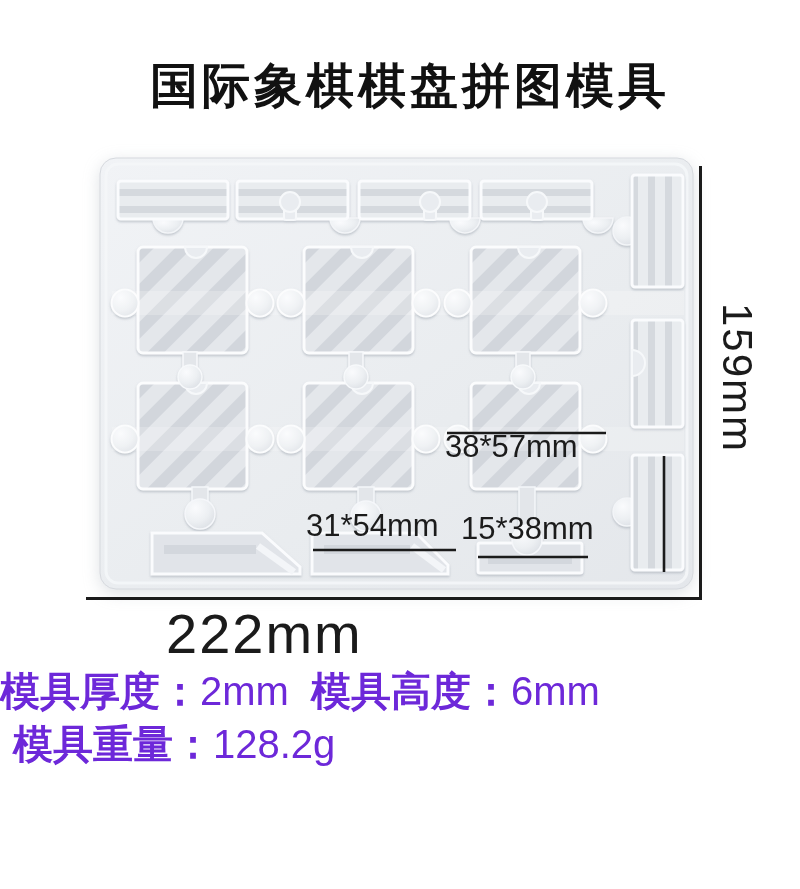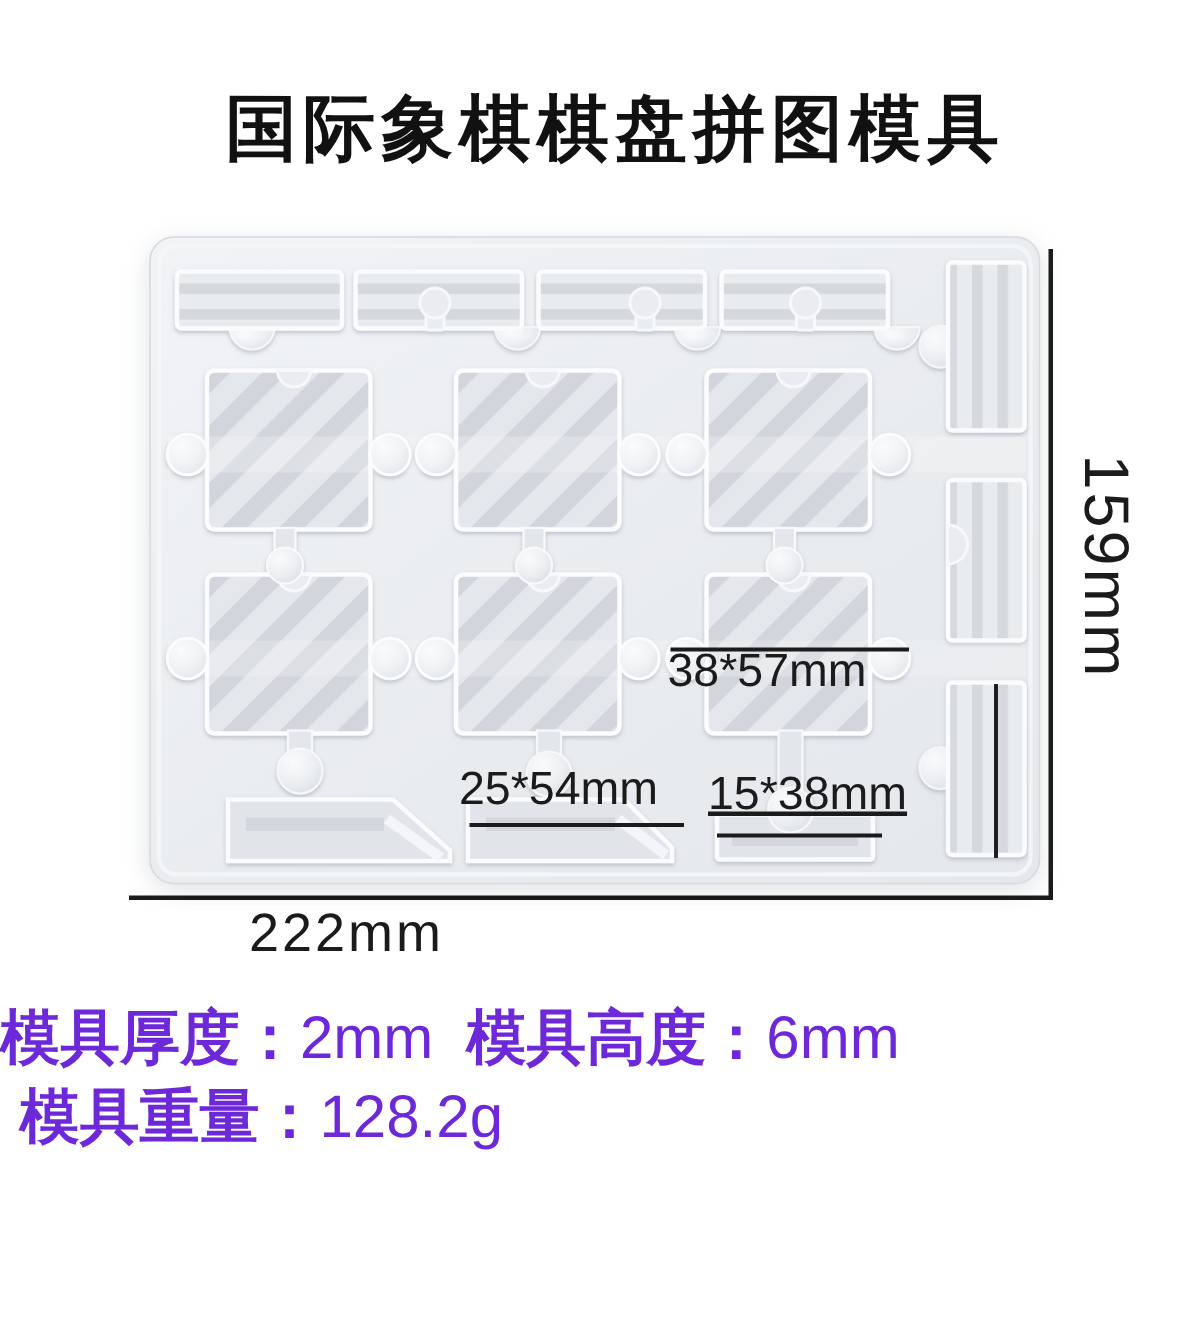--- a/index.html
+++ b/index.html
@@ -5,22 +5,22 @@
   html,body{margin:0;padding:0;background:#ffffff;}
   body{width:800px;height:889px;position:relative;overflow:hidden;
        font-family:"Liberation Sans","DejaVu Sans",sans-serif;color:#1b1b1b;}
   .abs{position:absolute;}
   .page-title{top:54px;left:0;width:800px;text-align:center;padding-left:20px;box-sizing:border-box;
        font-size:48px;font-weight:700;letter-spacing:4px;color:#111111;white-space:nowrap;}
   .photo-svg{top:0;left:0;}
   .ann{font-size:31px;text-align:left;white-space:nowrap;color:#1b1b1b;}
   .ann-large{left:445px;top:429px;width:164px;}
   .ann-medium{left:306px;top:508px;width:152px;}
-  .ann-small{left:472px;top:511px;width:130px;text-decoration:underline;}
-  .dim-width{left:166px;top:601px;font-size:36px;letter-spacing:2px;white-space:nowrap;}
+  .ann-small{left:461px;top:511px;width:130px;}
+  .dim-width{left:166px;top:601px;font-size:56px;letter-spacing:2px;white-space:nowrap;}
   .dim-height{left:737px;top:378px;font-size:42px;letter-spacing:2px;white-space:nowrap;
        transform:translate(-50%,-50%) rotate(90deg);}
   .spec-line{left:0;width:800px;text-align:left;font-size:40px;white-space:nowrap;color:#6d28d9;}
   .spec1{top:664px;}
   .spec2{top:717px;margin-left:13px;}
   .spec-label{font-weight:700;}
   .spec-value{font-weight:400;}
   .spec-gap{margin-left:22px;}
 </style>
 </head>
@@ -139,21 +139,21 @@
     <path d="M447 433 H606" stroke-width="2.6"></path>
     <path d="M313 550 H456" stroke-width="2.6"></path>
     <path d="M478 557 H588" stroke-width="2.6"></path>
     <path d="M664 456 V572" stroke-width="2.6"></path>
   </g>
 </svg>
 
 <div class="abs page-title">国际象棋棋盘拼图模具</div>
 
 <div class="abs ann ann-large">38*57mm</div>
-<div class="abs ann ann-medium">25*54mm</div>
+<div class="abs ann ann-medium">31*54mm</div>
 <div class="abs ann ann-small">15*38mm</div>
 
 <div class="abs dim-width">222mm</div>
 <div class="abs dim-height">159mm</div>
 
 <div class="abs spec-line spec1">
   <span class="spec-label">模具厚度：</span><span class="spec-value">2mm</span><span class="spec-label spec-gap">模具高度：</span><span class="spec-value">6mm</span>
 </div>
 <div class="abs spec-line spec2">
   <span class="spec-label">模具重量：</span><span class="spec-value">128.2g</span>

